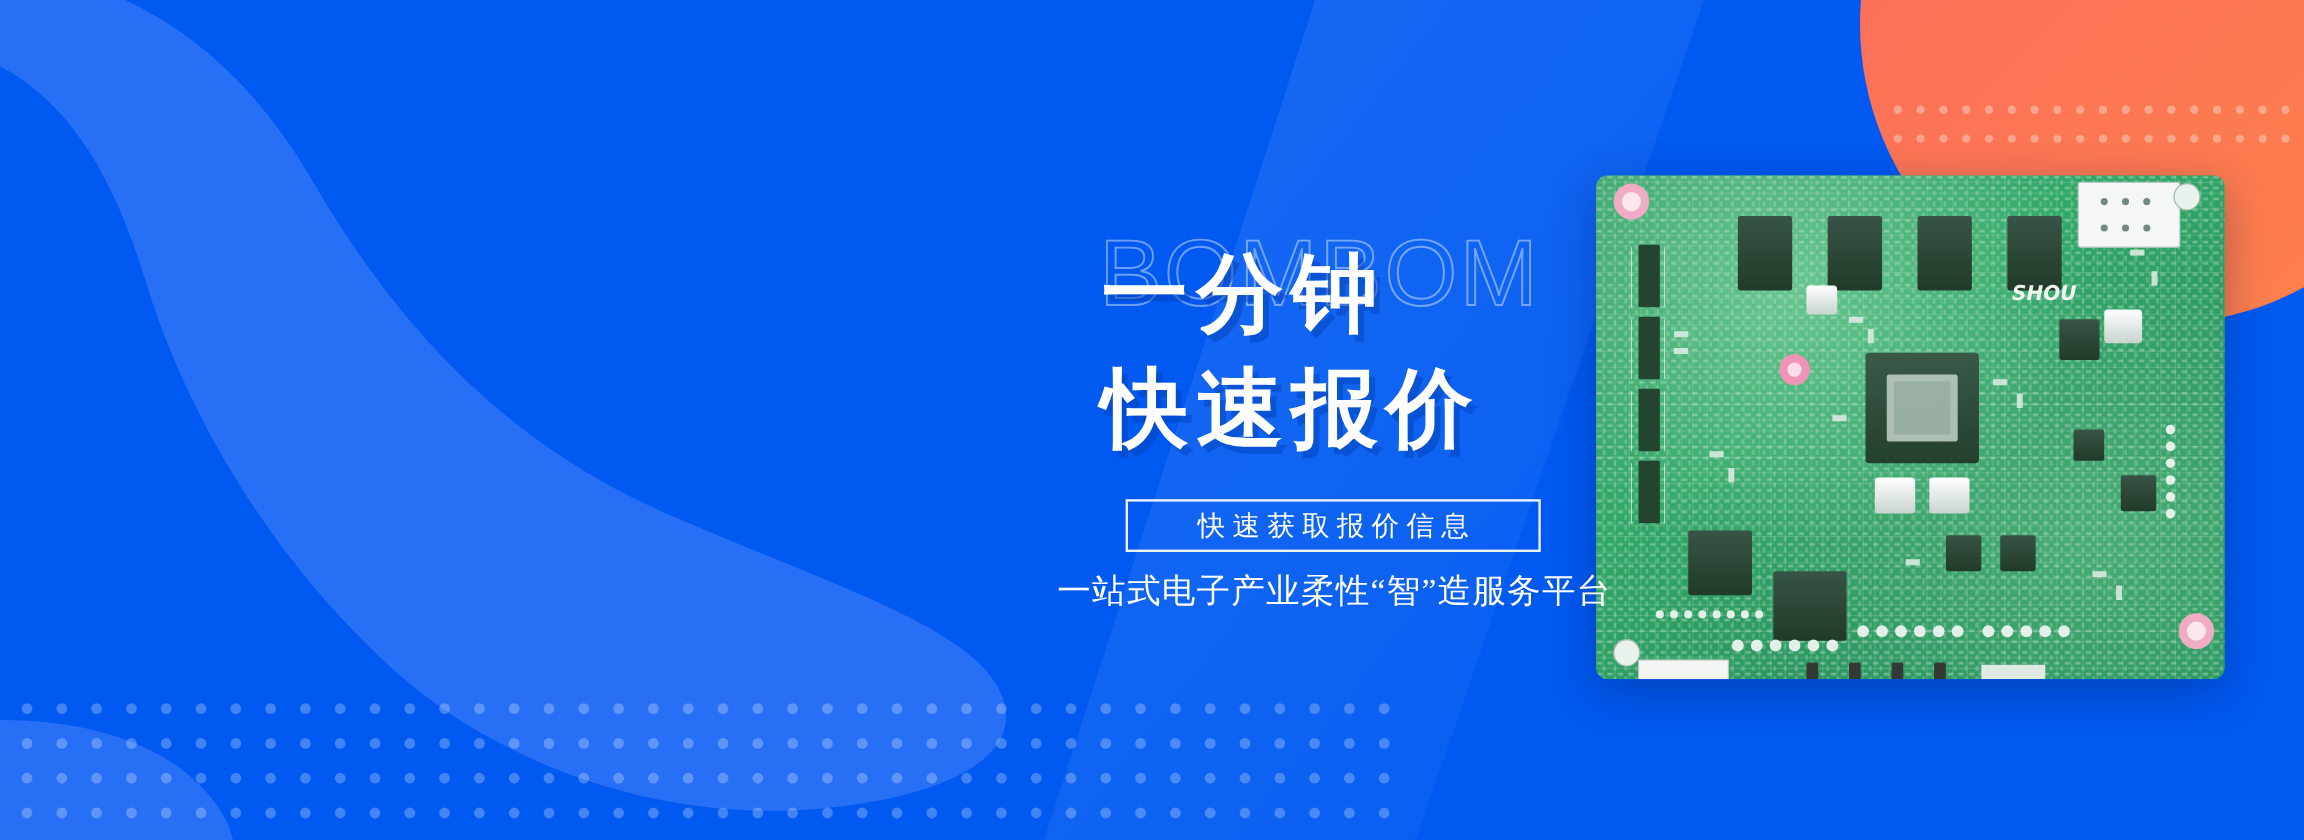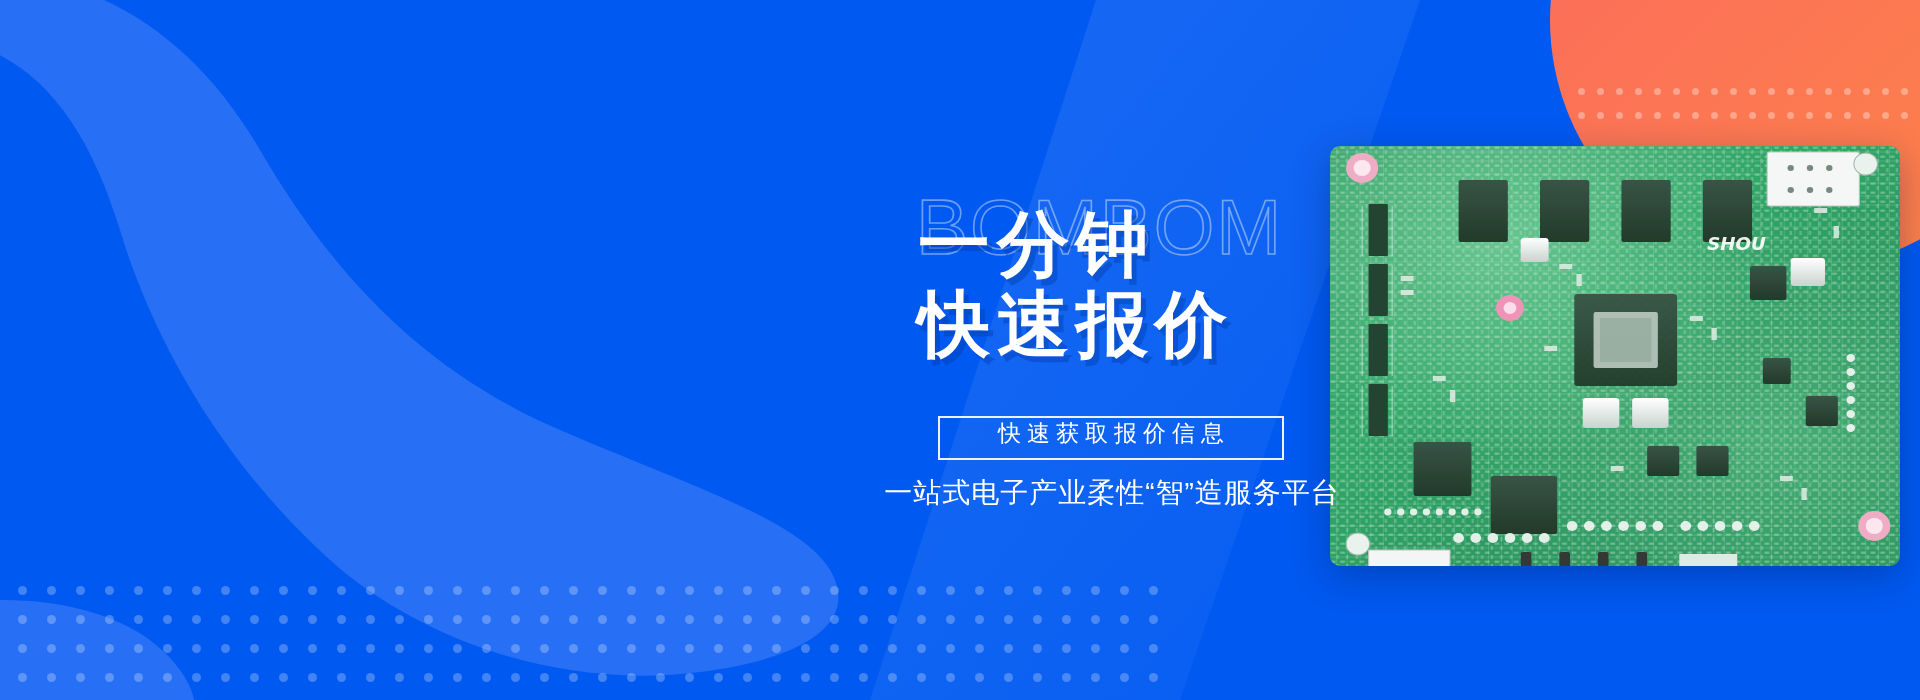--- a/index.html
+++ b/index.html
@@ -23,21 +23,21 @@
   .dots i{display:block;border-radius:50%;}
 
   .dots-tr{left:1578px;top:88px;}
   .dots-tr i{width:7px;height:7px;margin:0 12px 17px 0;background:#ffffff;opacity:.34;}
 
   .dots-bl{left:18px;top:586px;}
   .dots-bl i{width:9px;height:9px;margin:0 20px 20px 0;background:#ffffff;opacity:.26;}
 
   
   .pcb-wrap{
-    position:absolute;left:1330px;top:146px;width:570px;height:420px;
+    position:absolute;left:1330px;top:146px;width:524px;height:420px;
   }
   .pcb{
     position:absolute;inset:0;border-radius:10px;overflow:hidden;
     box-shadow:0 10px 36px rgba(0,20,70,.30);
     background:
       radial-gradient(ellipse at 30% 22%, #5ec38a 0%, rgba(94,195,138,0) 48%),
       radial-gradient(ellipse at 78% 70%, #3ea96f 0%, rgba(62,169,111,0) 52%),
       linear-gradient(145deg,#2e9b63 0%,#25a35f 38%,#1f8f57 72%,#178a50 100%);
   }
   .pcb svg{position:absolute;left:0;top:0;width:100%;height:100%;}
@@ -59,38 +59,38 @@
     position:absolute;left:918px;top:206px;width:366px;
     text-align:left;
   }
   .headline .line{
     display:block;color:#ffffff;font-weight:700;
     font-size:72px;line-height:76px;letter-spacing:7px;
     text-shadow:5px 6px 0 rgba(0,61,176,.45);
     font-family:"DejaVu Sans","Liberation Sans",sans-serif;
     white-space:nowrap;
   }
-  .headline .line-2{margin-top:4px;}
+  .headline .line-2{margin-top:20px;}
 
   .cta-box{
     position:absolute;left:938px;top:416px;width:346px;height:44px;
     border:2px solid rgba(255,255,255,.92);
-    display:flex;justify-content:center;
+    display:flex;align-items:center;justify-content:center;
     box-sizing:border-box;
   }
   .cta-box span{
     color:#ffffff;font-size:23px;letter-spacing:6px;font-weight:500;
     padding-left:6px;white-space:nowrap;
     font-family:"DejaVu Sans","Liberation Sans",sans-serif;
   }
 
   .tagline{
     position:absolute;left:858px;top:474px;width:508px;
     text-align:center;color:#ffffff;
-    font-family:Liberation Sans, sans-serif;
+    font-family:Liberation Serif, serif;
     font-size:28px;letter-spacing:1px;white-space:nowrap;
   }
 </style>
 </head>
 <body>
 
 <div class="banner">
 
   <div class="bg-layer">
     <svg class="bg-svg" viewBox="0 0 1920 700" preserveAspectRatio="none">

